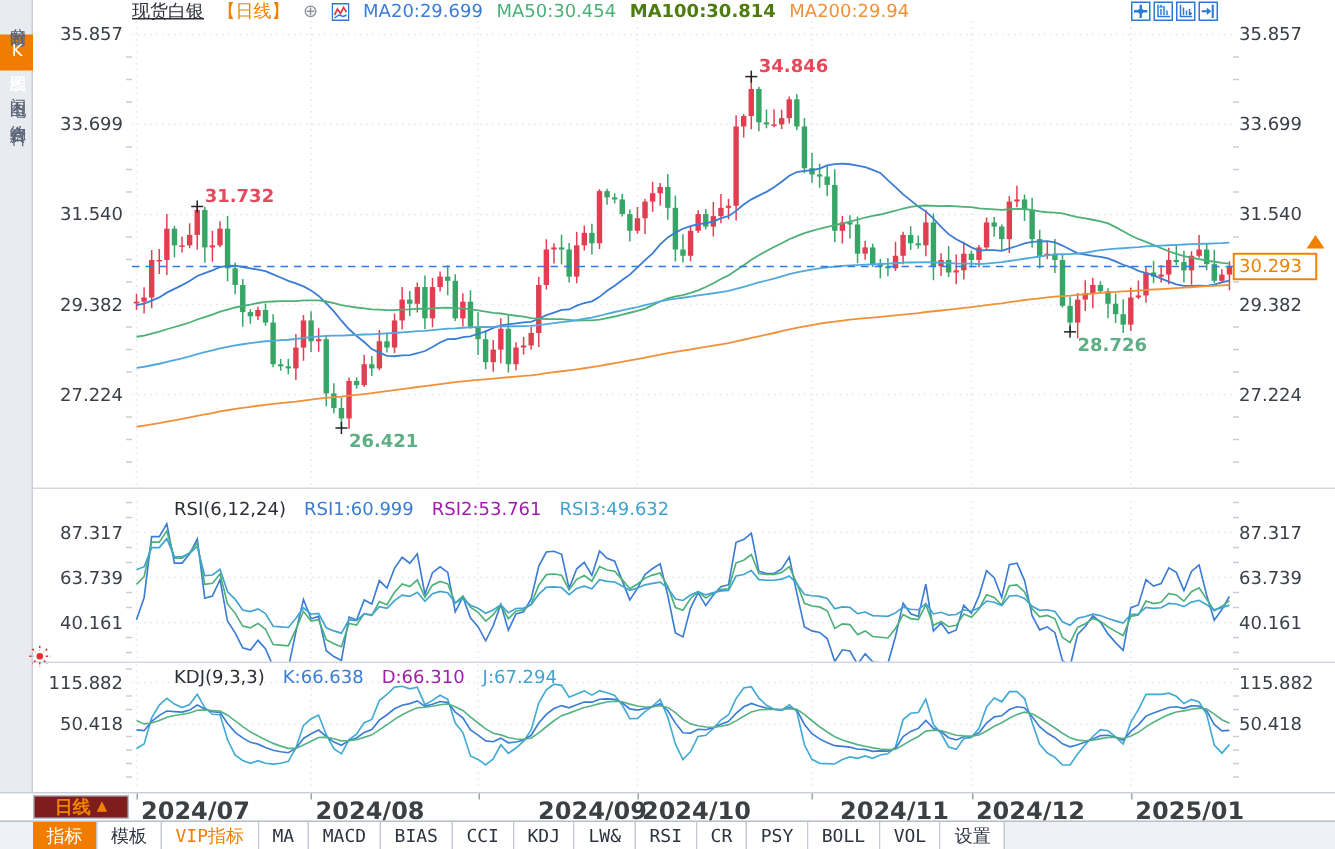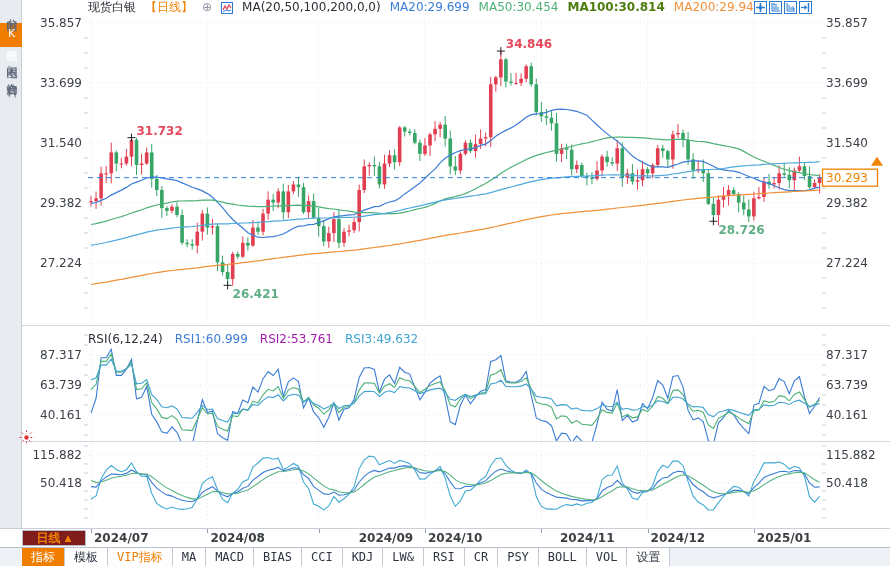--- a/index.html
+++ b/index.html
@@ -8,42 +8,42 @@
   
   .sidebar{position:absolute;left:0;top:0;width:22px;height:530px;background:#e8ebf0;
            border-right:1px solid #c9ced8;box-sizing:border-box;padding-top:6px;}
   .side-item{writing-mode:vertical-lr;text-orientation:upright;width:22px;margin:0 auto 6px auto;
              text-align:center;font-size:11px;line-height:22px;color:#5c6577;letter-spacing:1px;
              padding:4px 0;cursor:pointer;box-sizing:border-box;}
   .side-item.active{background:#f07d00;color:#fff;}
   
   .chart-header{position:absolute;left:88px;top:0;height:15px;display:flex;align-items:center;gap:9px;
                 white-space:nowrap;line-height:15px;}
-  .symbol{color:#2c2f36;}
+  .symbol{color:#2c2f36;text-decoration:underline;}
   .period{color:#f08200;}
   .expand-glyph{color:#8a92a0;font-size:12px;}
   .ma-group{color:#2c2f36;}
   .c-ma20{color:#3b7cd5;} .c-ma50{color:#4db077;} .c-ma100{color:#4d7c0f;font-weight:bold;} .c-ma200:{color:#f0913a}
   .c-ma200{color:#f0913a;text-align:right;}
   .tool-icons{position:absolute;right:78px;top:1px;display:flex;gap:2px;}
   .tool-icon{width:13px;height:13px;border:1px solid #2b7bd4;background:#fff;box-sizing:border-box;
              display:inline-flex;align-items:center;justify-content:center;cursor:pointer;}
   
   .pane-header{position:absolute;left:88px;height:13px;line-height:13px;display:flex;gap:12px;white-space:nowrap;}
-  .pane-title{color:#2c2f36;}
+  .pane-title{color:#2c2f36;margin-left:28px;}
   .c-rsi1{color:#3b7cd5;} .c-rsi2{color:#a21caf;} .c-rsi3{color:#41a3d0;}
   .alert-icon{position:absolute;left:19px;top:430px;width:15px;height:15px;}
   
   .xaxis-row{position:absolute;left:0;top:528px;width:890px;height:19px;background:#fff;
              border-top:1px solid #c9cfd9;box-sizing:border-box;}
   .period-btn{position:absolute;left:22px;top:1px;width:64px;height:16px;border:1px solid #b6bcc8;
               display:flex;align-items:center;justify-content:center;gap:4px;color:#f08200;
               font-weight:bold;cursor:pointer;background:#7f1d1d;box-sizing:border-box;}
   .caret{font-size:9px;color:#f08200;}
-  .xlabel{position:absolute;top:2px;font-weight:bold;color:#3c4043;font-size:12px;}
+  .xlabel{position:absolute;top:2px;font-weight:bold;color:#3c4043;font-size:16px;}
   .xtick{position:absolute;top:0;width:1px;height:4px;background:#9aa2ae;}
   
   .tabs-row{position:absolute;left:0;top:547px;width:890px;height:19px;background:#eef1f5;
             border-top:1px solid #b9bfc9;box-sizing:border-box;display:flex;padding-left:22px;}
   .tab{height:18px;line-height:18px;padding:0 9px;background:#fff;border-right:1px solid #c3c9d2;
        color:#2d3440;cursor:pointer;font-family:"DejaVu Sans Mono","DejaVu Sans",monospace;font-size:12px;}
   .tab.active{background:#f07d00;color:#fff;}
   .tab.vip{color:#f07d00;}
   svg text{font-family:"DejaVu Sans","Liberation Sans",sans-serif;}
 </style>
@@ -63,21 +63,20 @@
     <span class="symbol">现货白银</span>
     <span class="period">【日线】</span>
     <span class="expand-glyph">⊕</span>
     <span style="display:inline-flex;">
       <svg width="12" height="12" viewBox="0 0 12 12">
         <rect x="0.5" y="0.5" width="11" height="11" fill="#fff" stroke="#2b7bd4"></rect>
         <polyline points="2,8 4,4 6,7 8,3 10,6" fill="none" stroke="#e23e51" stroke-width="1.2"></polyline>
         <polyline points="2,10 5,8 8,9 10,8" fill="none" stroke="#2b7bd4" stroke-width="1"></polyline>
       </svg>
     </span>
-    <span class="ma-group">MA(20,50,100,200,0,0)</span>
     <span class="c-ma20">MA20:29.699</span>
     <span class="c-ma50">MA50:30.454</span>
     <span class="c-ma100">MA100:30.814</span>
     <span class="c-ma200">MA200:29.94</span>
   </div>
 
   <div class="tool-icons">
     <span class="tool-icon">
       <svg width="9" height="9" viewBox="0 0 9 9">
           <path d="M4.5 0v9 M0 4.5h9" stroke="#2b7bd4" stroke-width="1.6"></path>
@@ -556,20 +555,26 @@
       <text x="804" y="167.66873400000006" fill="#f08200" text-anchor="start" font-size="12">30.293</text>
     </svg>
 
   <div class="pane-header" style="top:333px;">
     <span class="pane-title">RSI(6,12,24)</span>
     <span class="c-rsi1">RSI1:60.999</span>
     <span class="c-rsi2">RSI2:53.761</span>
     <span class="c-rsi3">RSI3:49.632</span>
   </div>
 
+  <div class="pane-header" style="top:445px;">
+    <span class="pane-title">KDJ(9,3,3)</span>
+    <span class="c-rsi1">K:66.638</span>
+    <span class="c-rsi2">D:66.310</span>
+    <span class="c-rsi3">J:67.294</span>
+  </div>
 
   <span class="alert-icon">
     <svg width="15" height="15" viewBox="0 0 15 15">
       <circle cx="7.5" cy="7.5" r="2.2" fill="#e03131"></circle>
       <g stroke="#e03131" stroke-width="1" stroke-dasharray="1.5 1.2">
         <path d="M7.5 0.5v3 M7.5 11.5v3 M0.5 7.5h3 M11.5 7.5h3 M2.6 2.6l2.1 2.1 M10.3 10.3l2.1 2.1 M12.4 2.6l-2.1 2.1 M4.7 10.3l-2.1 2.1"></path>
       </g>
     </svg>
   </span>
 

